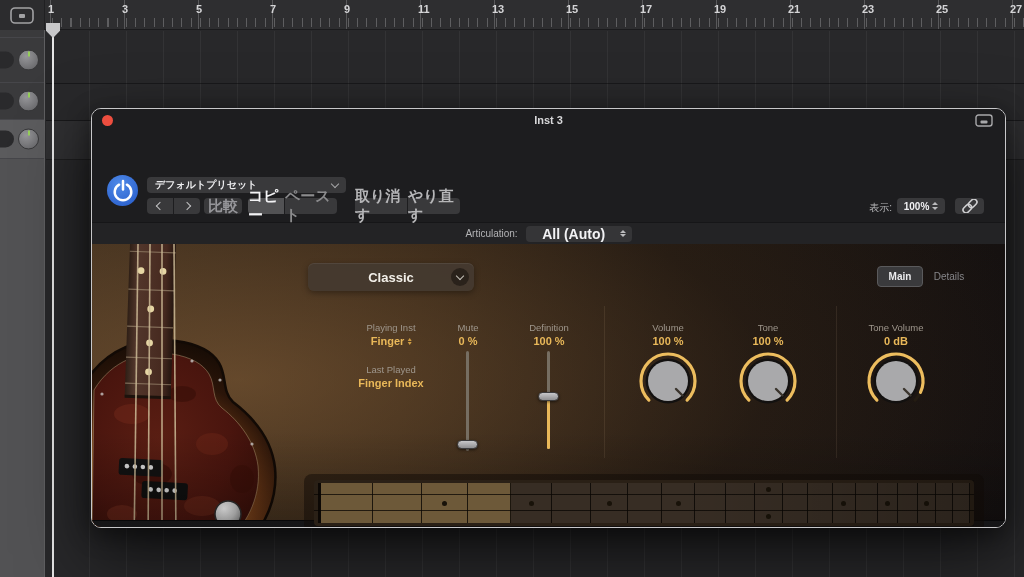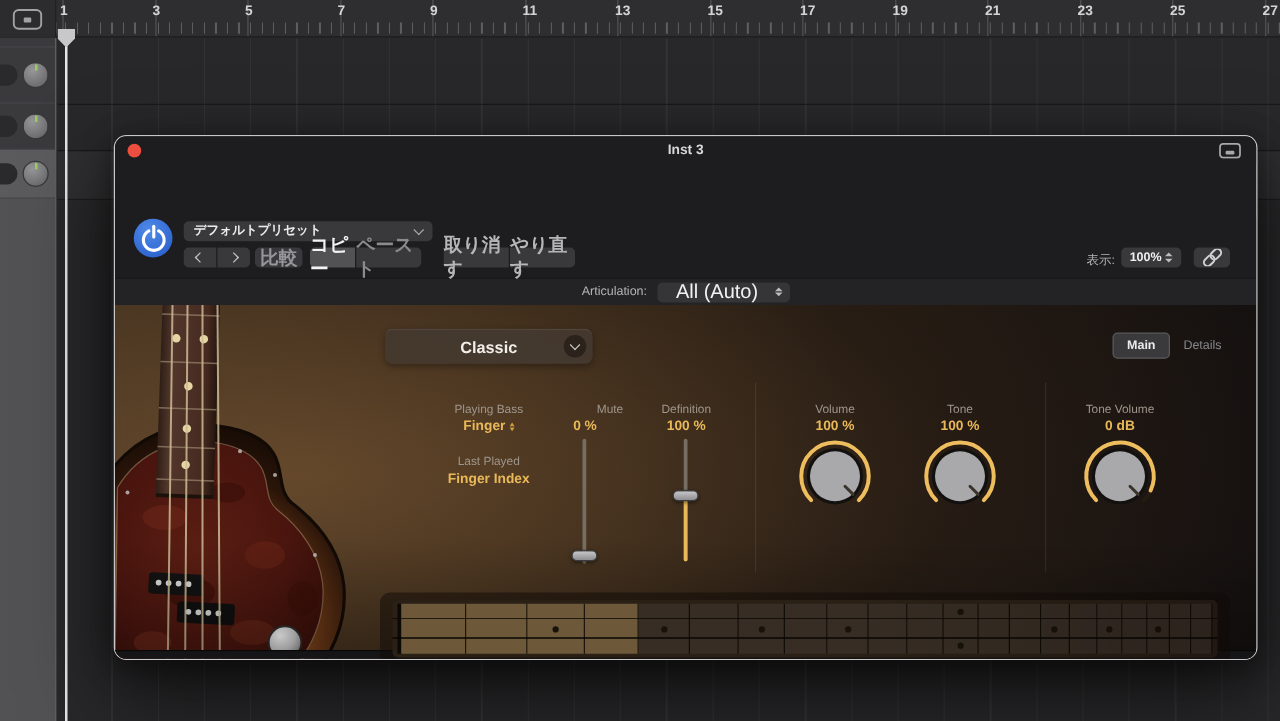--- a/index.html
+++ b/index.html
@@ -103,42 +103,42 @@
   .updown::before { content:""; border:3px solid transparent; border-bottom:3.5px solid #bcbcbe; margin-bottom:1.5px; }
   .updown::after  { content:""; border:3px solid transparent; border-top:3.5px solid #bcbcbe; }
   .updown.gold::before { border:2.5px solid transparent; border-bottom:3px solid #cf9d43; margin-bottom:1px; }
   .updown.gold::after  { border:2.5px solid transparent; border-top:3px solid #cf9d43; }
 
   #artic-bar { height:22px; background:#232325; border-top:1px solid #161618;
     display:flex; align-items:center; justify-content:center; gap:8px; }
   #artic-label { font-size:10px; color:#b4b4b6; }
   #artic-select { width:106px; height:16px; background:#353537; border-radius:4px; cursor:pointer;
     display:flex; align-items:center; padding:0 6px; gap:4px; }
-  #artic-select .txt { flex:1; text-align:center; font-size:16px; font-weight:normal; color:#f2f2f4; }
+  #artic-select .txt { flex:1; text-align:center; font-size:14px; font-weight:bold; color:#f2f2f4; }
 
   
   #ibody { position:relative; height:302px;
     background:
       radial-gradient(120% 150% at 16% 45%, rgba(150,106,62,0.5), rgba(74,50,30,0.22) 48%, rgba(0,0,0,0) 75%),
       linear-gradient(100deg, #3a2c1d 0%, #2c2115 35%, #1e1711 60%, #141010 100%);
   }
   #ibody::after { content:""; position:absolute; inset:0; pointer-events:none;
     background:linear-gradient(to bottom, transparent 62%, rgba(0,0,0,0.3)); }
   #bass-art { position:absolute; left:0; top:0; width:228px; height:302px; }
 
   #classic-select { position:absolute; left:216px; top:19px; width:166px; height:28px;
     background:rgba(68,58,48,0.92); border-radius:6px; cursor:pointer;
     display:flex; align-items:center; justify-content:center;
     box-shadow:inset 0 1px 0 rgba(255,255,255,0.07), 0 2px 6px rgba(0,0,0,0.35); z-index:2; }
   #classic-select .txt { font-size:13px; font-weight:bold; color:#f2efe9; }
   #classic-chev { position:absolute; right:5px; top:5px; width:18px; height:18px; border-radius:50%;
     background:rgba(22,17,13,0.55); display:flex; align-items:center; justify-content:center; }
   #classic-chev .chev-sm { border-color:#c6c2ba; margin-top:-2px; }
 
-  #tabs { position:absolute; right:17px; top:22px; display:flex; z-index:2;align-items:center; }
+  #tabs { position:absolute; right:30px; top:22px; display:flex; z-index:2;align-items:center; }
   #tab-main { width:46px; height:21px; background:#3a3a3c; border:1px solid #5a5a5c; border-radius:4px;
     color:#ebebed; font-size:10px; font-weight:bold; display:flex; align-items:center; justify-content:center; cursor:pointer; }
   #tab-details { width:52px; height:21px; color:#86868a; font-size:10px;
     display:flex; align-items:center; justify-content:center; cursor:pointer; }
 
   .lbl { position:absolute; transform:translateX(-50%); font-size:9.5px; color:#9e968c; white-space:nowrap; z-index:2; }
   .val { position:absolute; transform:translateX(-50%); font-size:11px; font-weight:bold;
     color:var(--gold,#e9b859); white-space:nowrap; z-index:2; display:flex; align-items:center; gap:3px; }
 
   .vtrack { position:absolute; width:3px; background:#766e62; border-radius:1.5px; z-index:2; }
@@ -382,29 +382,29 @@
       <span id="classic-chev">
           <i class="chev-sm"></i>
         </span>
     </div>
 
     <div id="tabs">
       <div id="tab-main">Main</div>
       <div id="tab-details">Details</div>
     </div>
 
-    <span class="lbl" style="left:299px; top:78px;">Playing Bass</span>
+    <span class="lbl" style="left:299px; top:78px;">Playing Inst</span>
     <span class="val" style="left:299px; top:91px;">
       <span>Finger</span>
       <span class="updown gold"></span>
     </span>
     <span class="lbl" style="left:299px; top:120px;">Last Played</span>
     <span class="val" style="left:299px; top:133px;">Finger Index</span>
 
-    <span class="lbl" style="left:396px; top:78px;">Mute</span>
+    <span class="lbl" style="left:376px; top:78px;">Mute</span>
     <span class="val" style="left:376px; top:91px;">0 %</span>
     <div class="vtrack" style="left:374px; top:107px; height:100px;"></div>
     <div class="shandle" style="left:365px; top:196px;"></div>
 
     <span class="lbl" style="left:457px; top:78px;">Definition</span>
     <span class="val" style="left:457px; top:91px;">100 %</span>
     <div class="vtrack" style="left:455px; top:107px; height:98px;"></div>
     <div class="vfill" style="left:455px; top:155px; height:50px;"></div>
     <div class="shandle" style="left:446px; top:148px;"></div>
 

